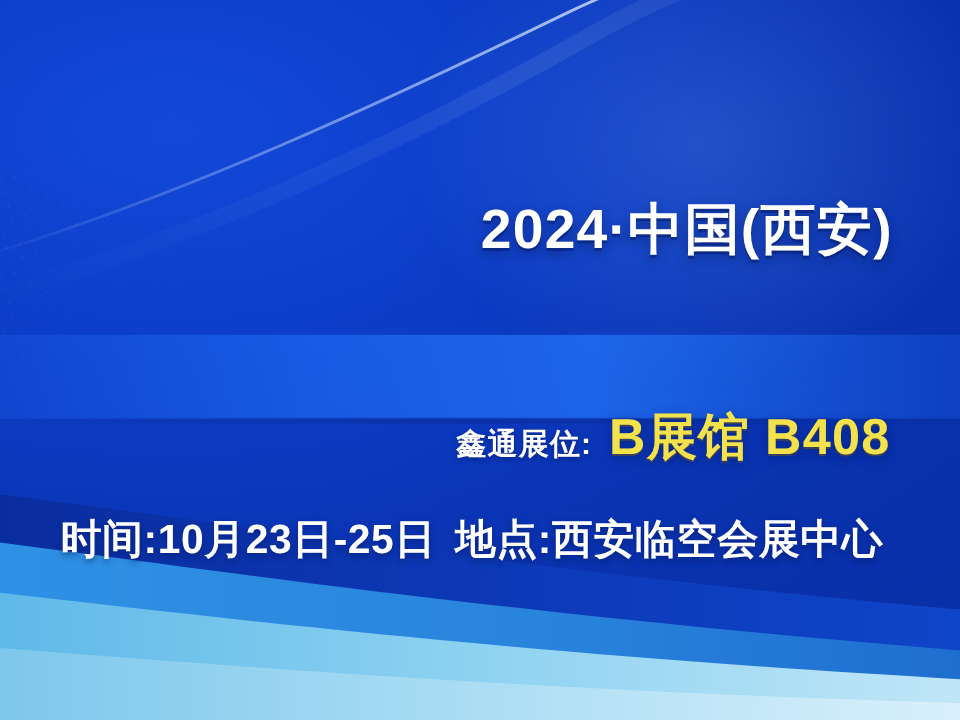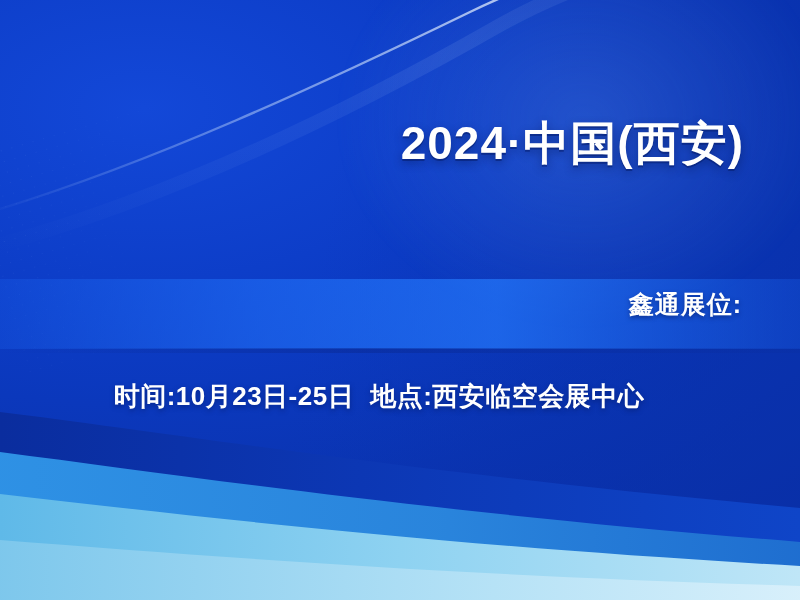--- a/index.html
+++ b/index.html
@@ -90,20 +90,21 @@
     bottom: 0;
     width: 100%;
     height: 210px;
   }
 
   
   .content {
     position: absolute;
     inset: 0;
     z-index: 5;
+    margin-top: 48px;
   }
 
   .title-l1 {
     position: absolute;
     left: 0; right: 56px;
     top: 120px;
     text-align: right;
     font-size: 46px;
     line-height: 1;
     font-weight: 700;
@@ -153,25 +154,25 @@
     font-weight: 700;
     letter-spacing: 1px;
     color: #f4e24d;
     text-shadow:
       0 2px 0 rgba(120,90,10,0.45),
       0 3px 9px rgba(5,25,95,0.55);
   }
 
   .meta-row {
     position: absolute;
-    left: 0; right: 42px;
+    left: 0; right: 64px;
     top: 379px;
-    text-align: center;
-    white-space: nowrap;
-    font-size: 26px;
+    text-align: right;
+    white-space: nowrap;
+    font-size: 34px;
     font-weight: 700;
     letter-spacing: 0.5px;
     color: #ffffff;
     text-shadow: 0 2px 5px rgba(4,24,92,0.55);
   }
   .meta-gap { display: inline-block; width: 16px; }
 </style>
 </head>
 <body>
 
@@ -232,20 +233,21 @@
     <path d="M0,150 C 230,168 470,186 800,196 L800,210 L0,210 Z" fill="url(#wPale)" opacity="0.95"></path>
   </svg>
 
   <div class="content">
 
     <div class="title-l1">2024·中国(西安)</div>
 
 
     <div class="booth-row">
       <span class="booth-label">鑫通展位:</span>
+      <span class="booth-value">B展馆 B408</span>
     </div>
 
     <div class="meta-row">
       <span>时间:10月23日-25日</span><span class="meta-gap"></span><span>地点:西安临空会展中心</span>
     </div>
 
   </div>
 </div>
 
 </body></html>

